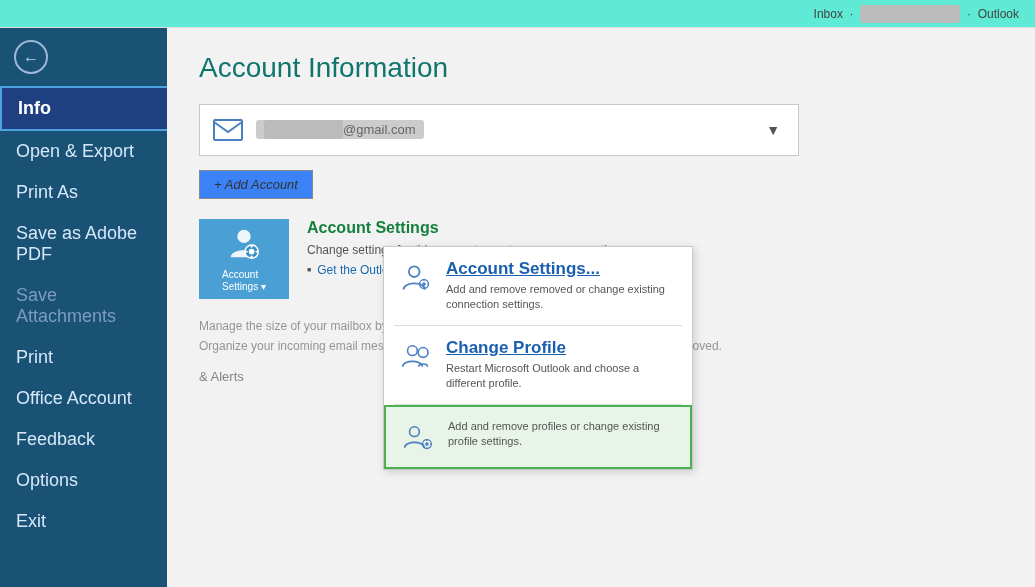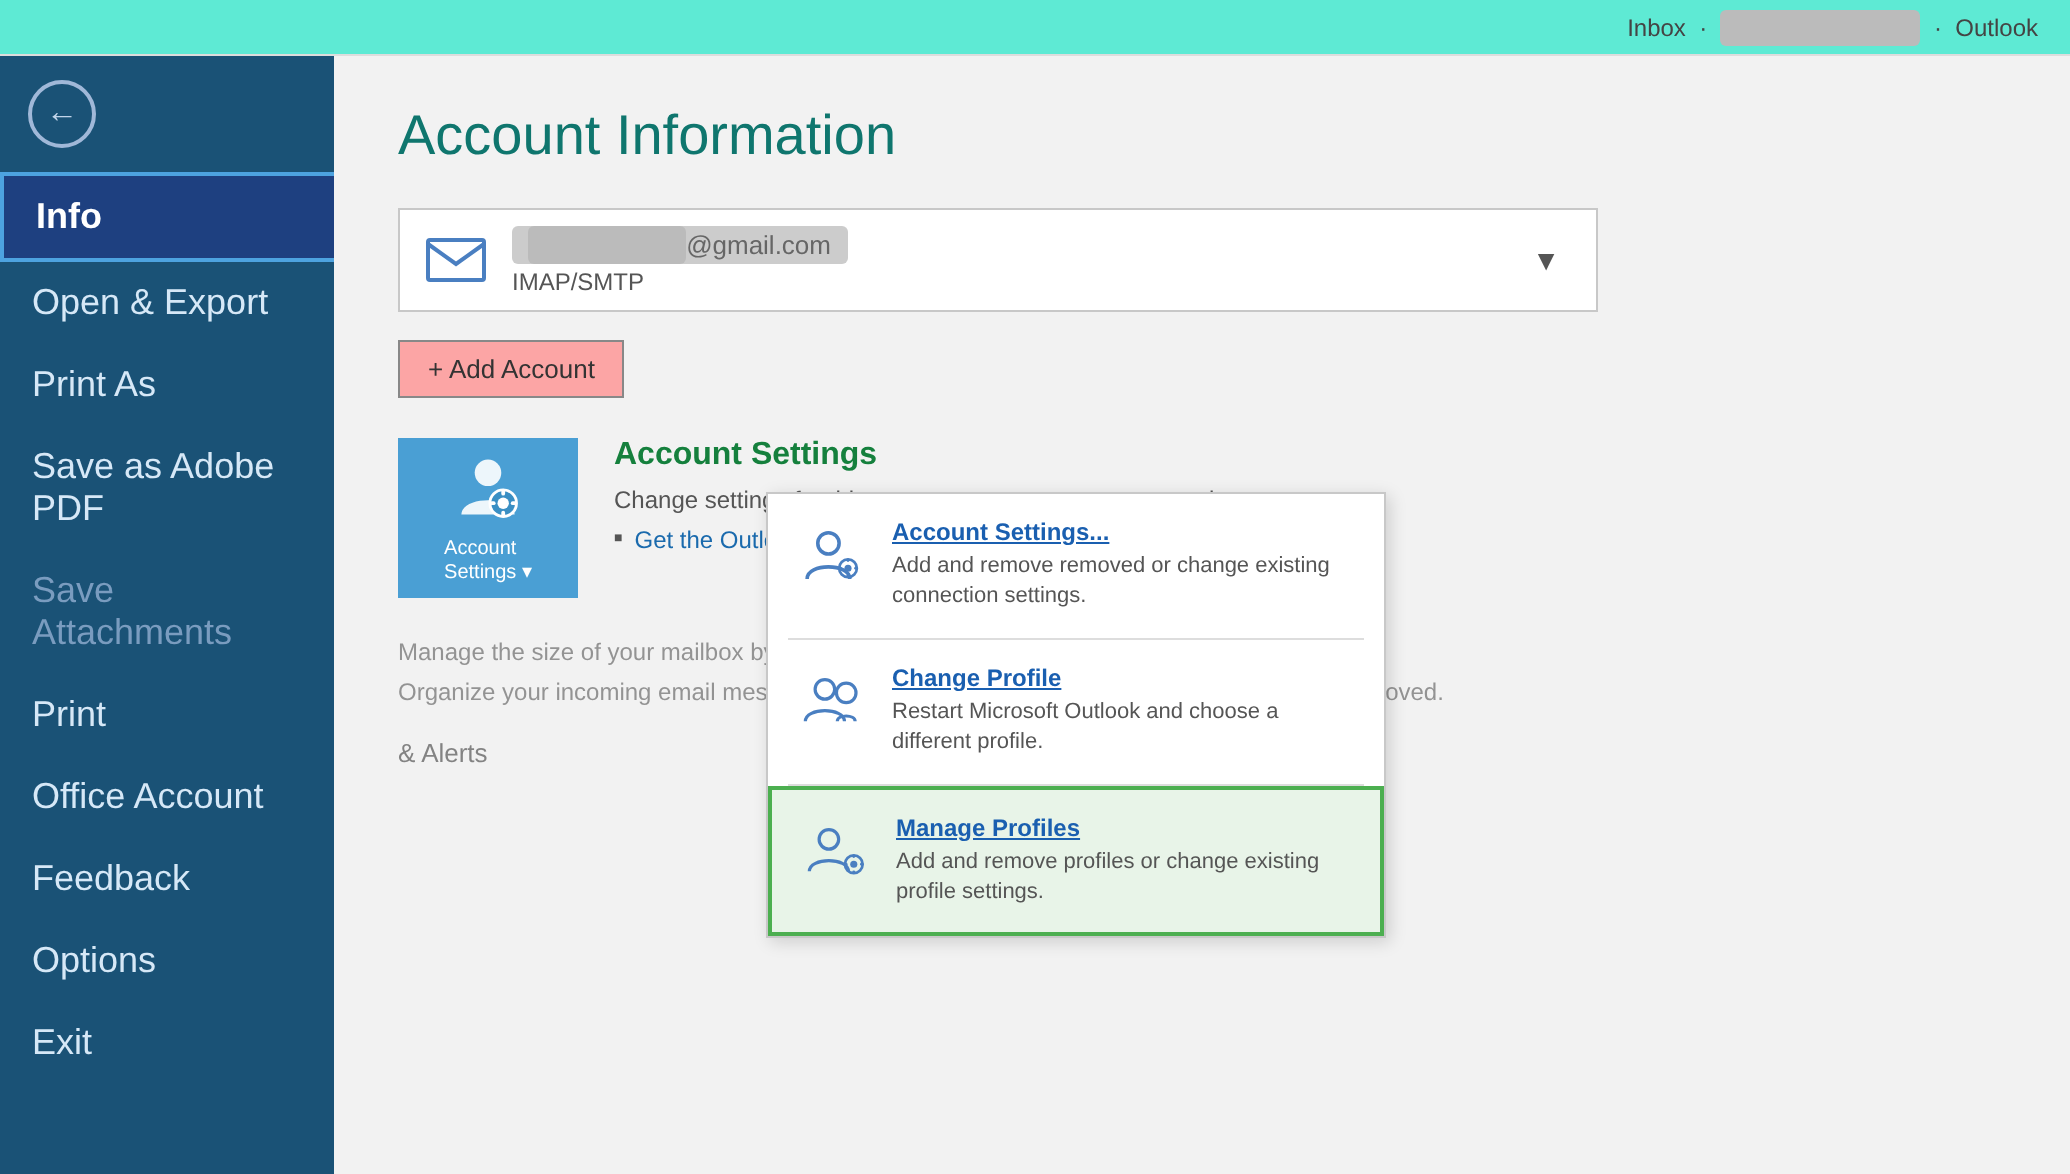--- a/index.html
+++ b/index.html
@@ -153,28 +153,29 @@
       font-size: 14px;
       padding: 4px 8px;
       cursor: pointer;
     }
 
     
     .add-account-btn {
       display: flex;
       align-items: center;
       border: 1px solid #888;
-      background: #fca5a5;
+      background: #3b82f6;
       padding: 6px 14px;
       font-size: 13px;
       color: #333;
       cursor: pointer;
       margin-bottom: 20px;
       width: fit-content;
       gap: 6px;
+      font-style: italic;
     }
 
     
     .settings-section {
       display: flex;
       margin-bottom: 20px;
     }
 
     .settings-icon-block {
       background: #4a9fd4;
@@ -264,21 +265,21 @@
       align-items: center;
       justify-content: center;
     }
 
     .menu-item-icon svg {
       width: 32px;
       height: 32px;
     }
 
     .menu-item-content h4 {
-      font-size: 12px;
+      font-size: 17px;
       font-weight: 600;
       color: #1a5fb0;
       text-decoration: underline;
       margin-bottom: 3px;
     }
 
     .menu-item-content p {
       font-size: 11px;
       color: #555;
       line-height: 1.4;
@@ -371,21 +372,20 @@
       <div class="account-icon">
         <svg viewBox="0 0 32 32" fill="none">
           <rect x="2" y="6" width="28" height="20" rx="1" stroke="#4a7fc1" stroke-width="2" fill="white"></rect>
           <path d="M2 8 L16 18 L30 8" stroke="#4a7fc1" stroke-width="2" fill="none"></path>
         </svg>
       </div>
       <div class="account-info">
         <div class="account-email">
           <span style="background:#bbb; padding:2px 24px; border-radius:3px; color:transparent;">mask</span>@gmail.com
         </div>
-        <div class="account-type">IMAP/SMTP</div>
       </div>
       <div class="dropdown-arrow">▼</div>
     </div>
 
     <button class="add-account-btn">+ Add Account</button>
 
     <div class="settings-section">
       <div class="settings-icon-block">
         <svg viewBox="0 0 40 40" fill="white">
 
@@ -475,21 +475,20 @@
 
             <circle cx="28" cy="26" r="5" fill="none" stroke="#4a7fc1" stroke-width="1.5"></circle>
             <circle cx="28" cy="26" r="2" fill="#4a7fc1"></circle>
             <rect x="27.2" y="20.5" width="1.6" height="2" rx="0.8" fill="#4a7fc1"></rect>
             <rect x="27.2" y="29.5" width="1.6" height="2" rx="0.8" fill="#4a7fc1"></rect>
             <rect x="22.5" y="25.2" width="2" height="1.6" rx="0.8" fill="#4a7fc1"></rect>
             <rect x="31.5" y="25.2" width="2" height="1.6" rx="0.8" fill="#4a7fc1"></rect>
           </svg>
         </div>
         <div class="menu-item-content">
-          <h4>Manage Profiles</h4>
           <p>Add and remove profiles or change existing profile settings.</p>
         </div>
       </div>
 
     </div>
 
   </div>
 </div>
 
 </body></html>

